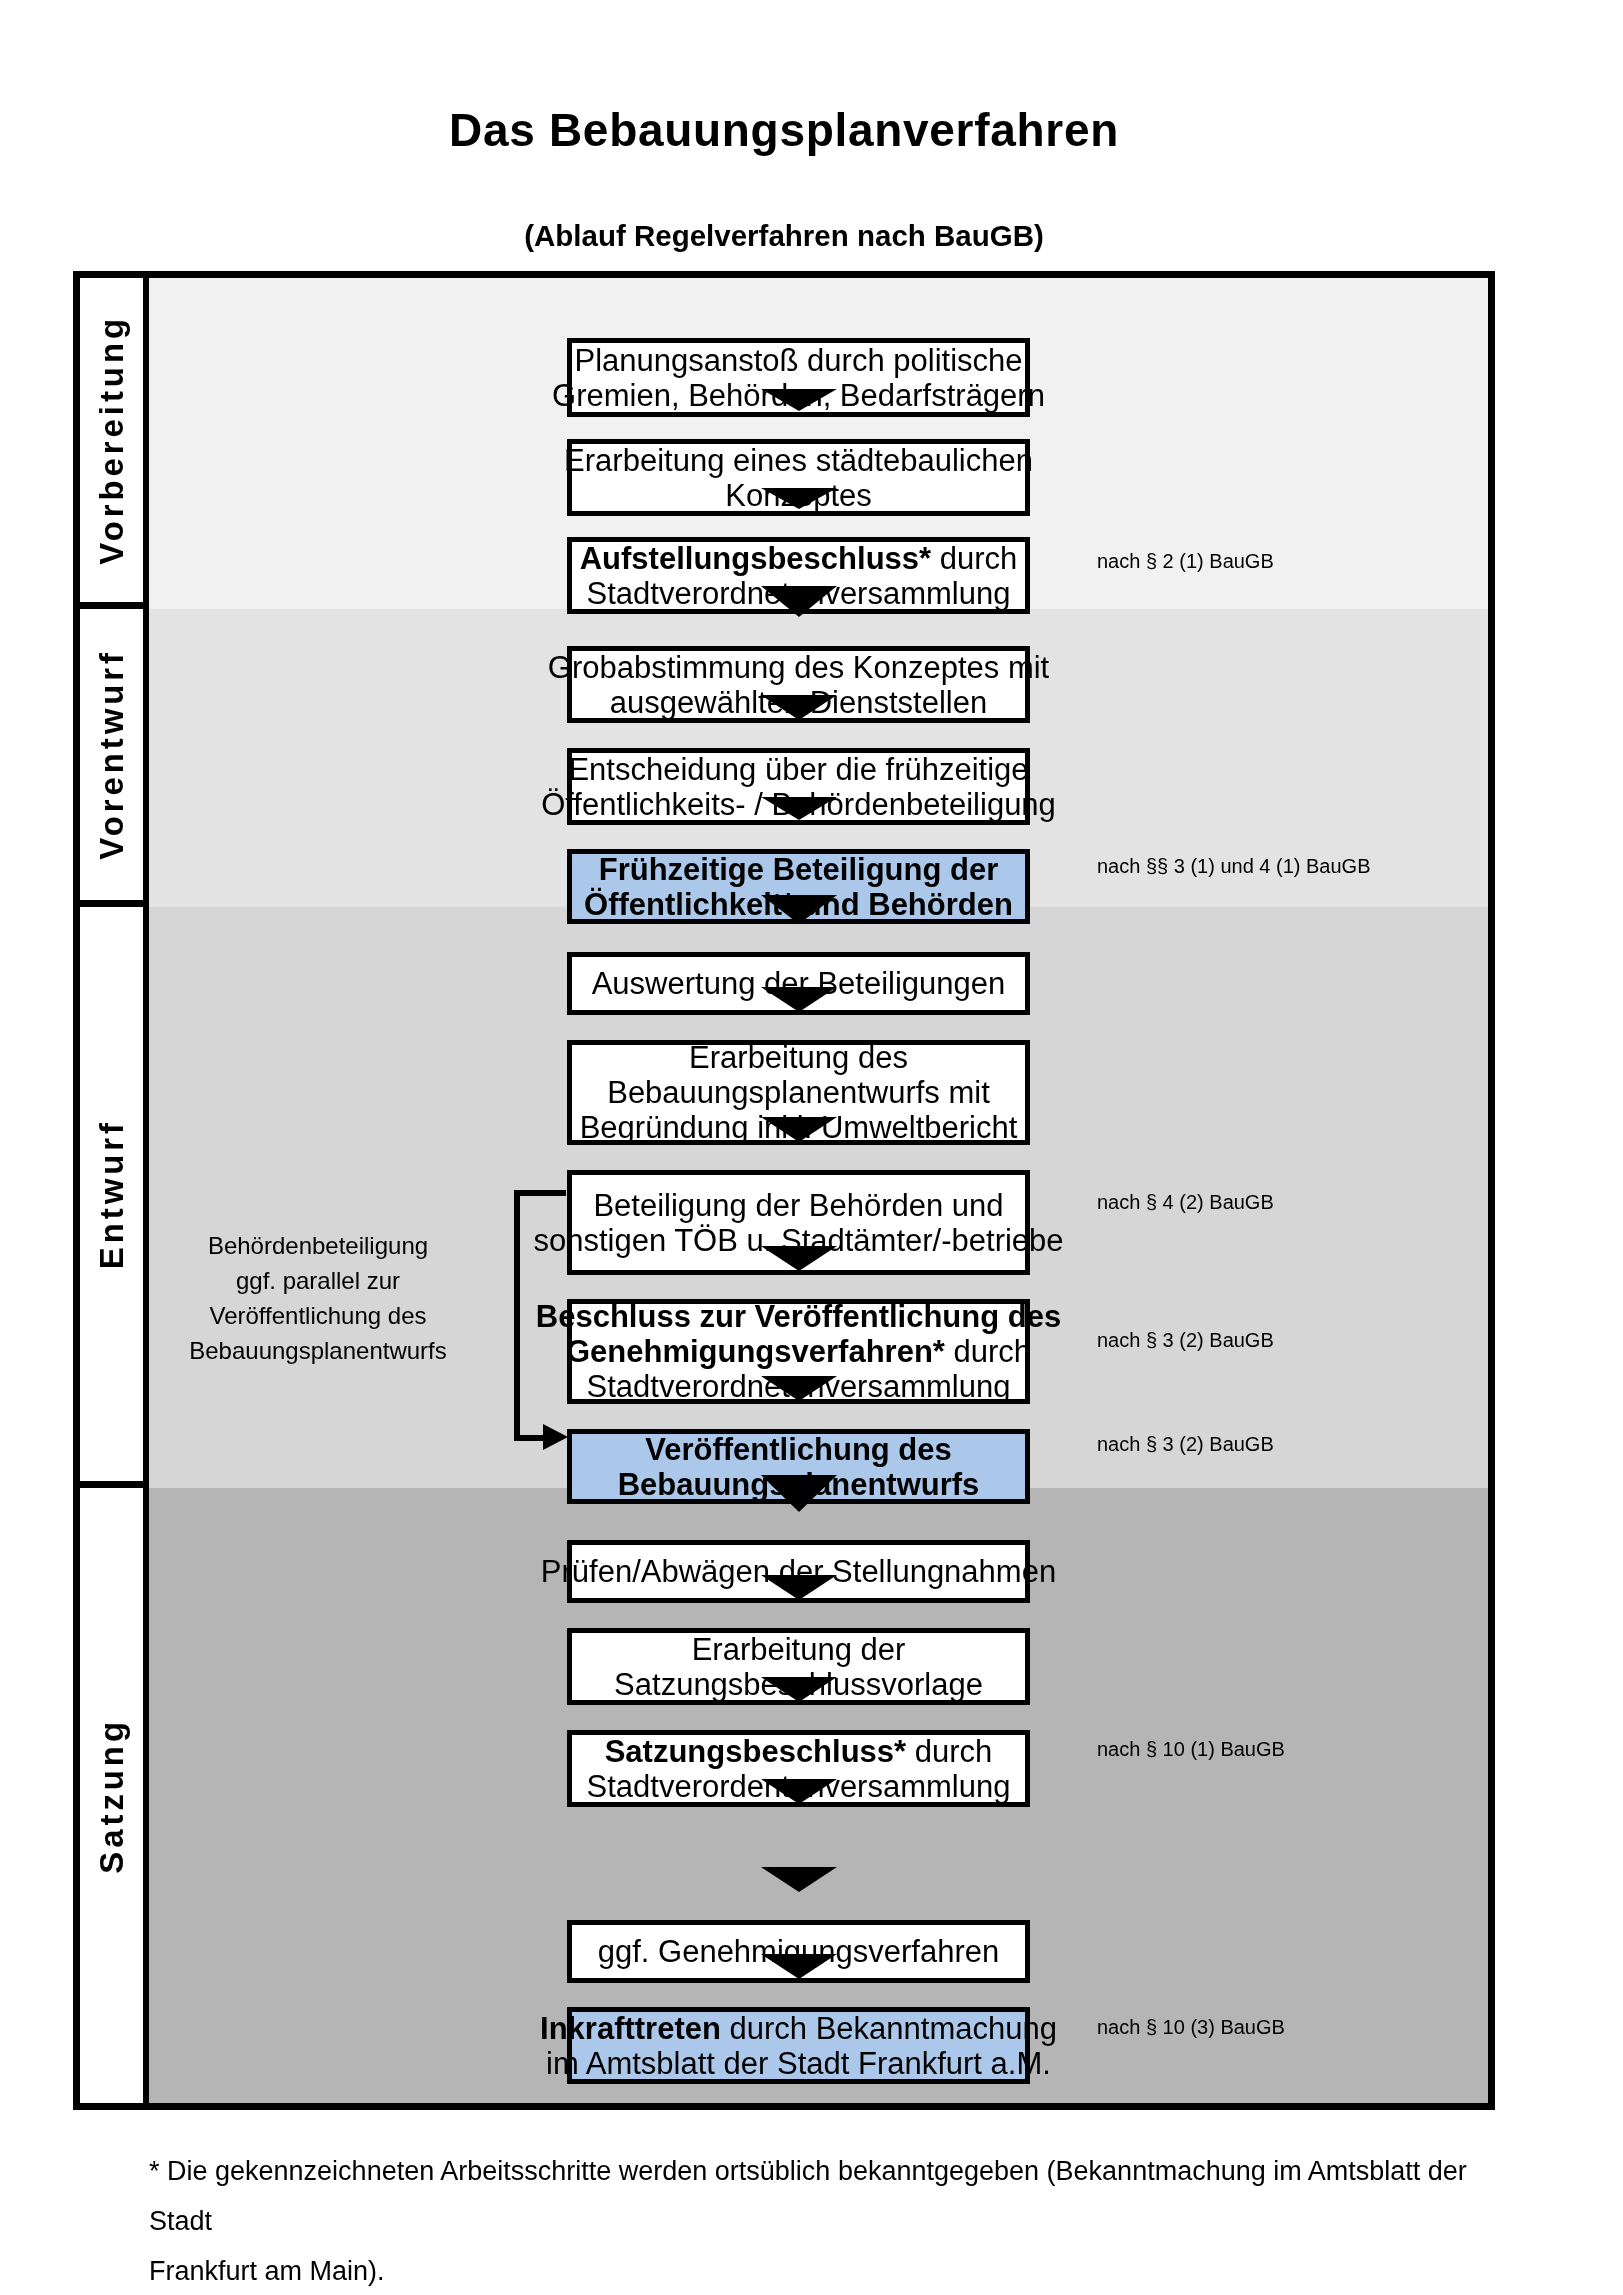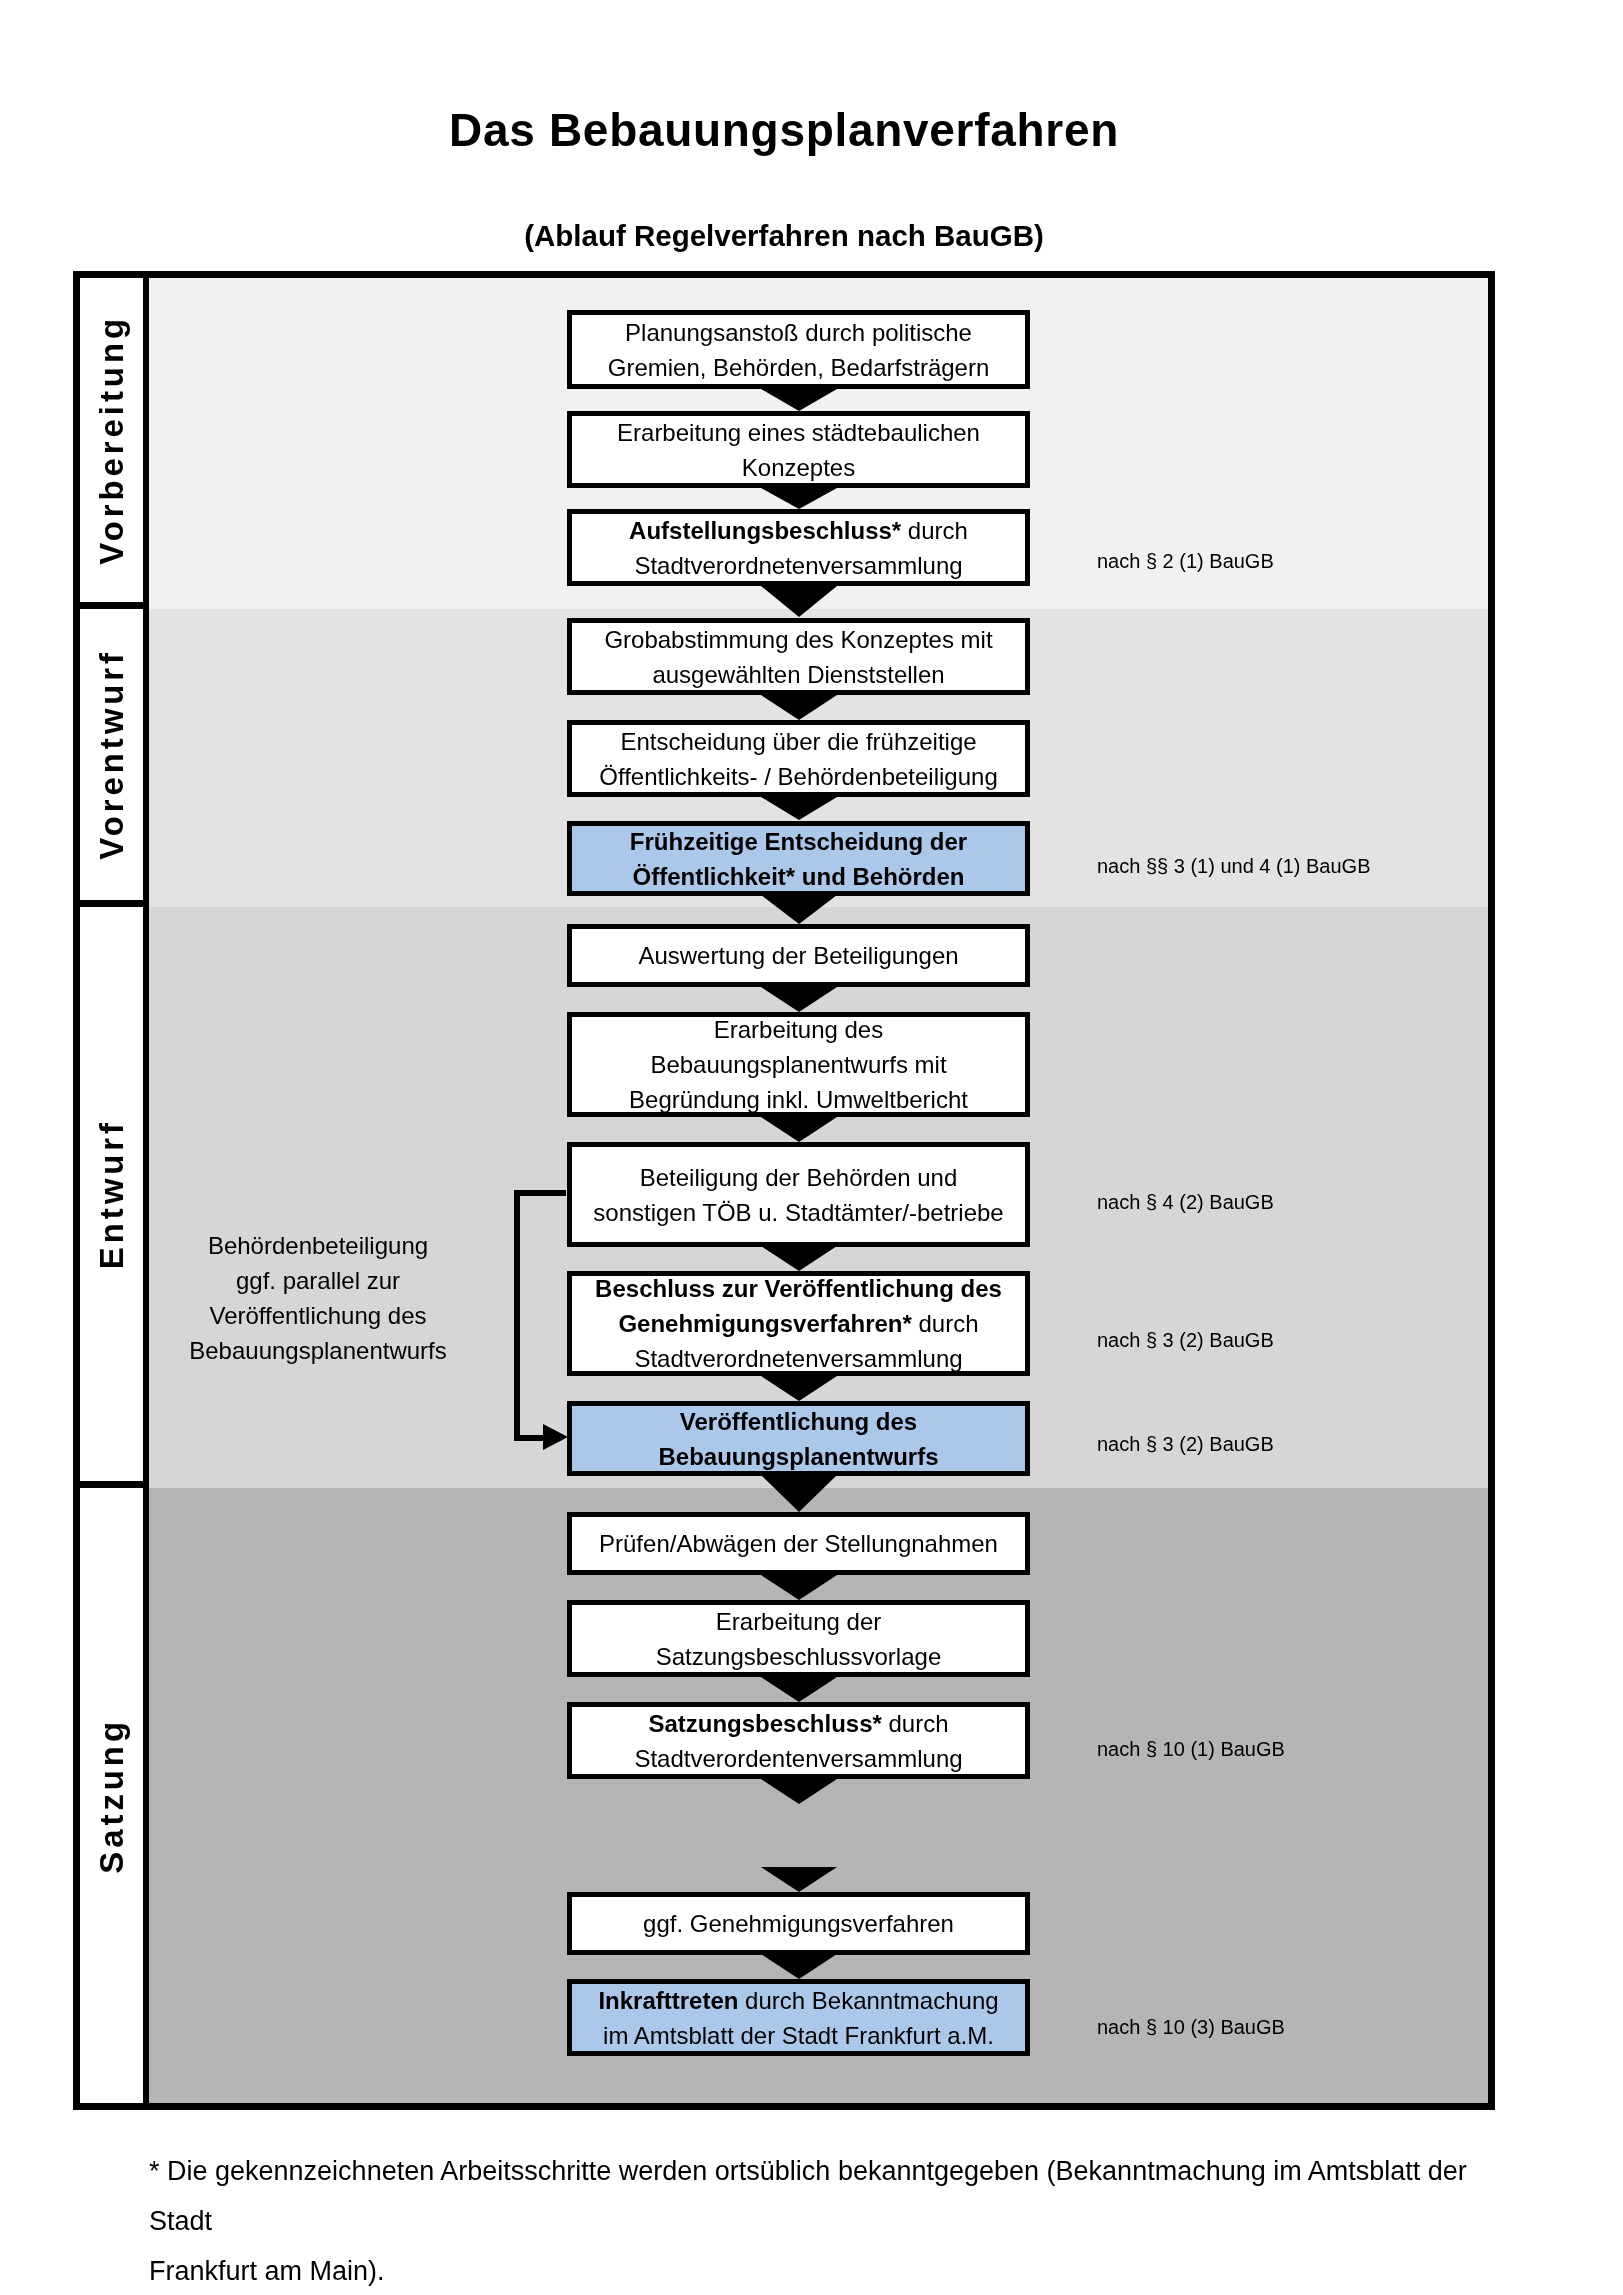--- a/index.html
+++ b/index.html
@@ -42,21 +42,21 @@
     writing-mode:vertical-rl; transform:rotate(180deg);
     font-weight:bold; font-size:33px; letter-spacing:3.9px; white-space:nowrap;
   }
   .phase-content { flex:1; }
 
   
   .box {
     position:absolute; left:567px; width:463px; box-sizing:border-box;
     border:5.2px solid #000; background:#ffffff;
     display:flex; flex-direction:column; align-items:center; justify-content:center;
-    font-size:24px; line-height:35px; text-align:center;
+    font-size:31px; line-height:35px; text-align:center;margin-top:28px;
   }
   .box .line { white-space:nowrap; }
   #b1  { top:310px;  height:79px; }
   #b2  { top:411px;  height:77px; }
   #b3  { top:509px;  height:77px;text-align:center; }
   #b4  { top:618px;  height:77px; }
   #b5  { top:720px; height:77px; }
   #b6  { top:821px; height:75px; }
   #b7  { top:924px; height:63px;  }
   #b8  { top:1012px; height:105px; }
@@ -172,21 +172,21 @@
   </div>
   <div class="box" id="b4">
     <div class="line"><b></b><span>Grobabstimmung des Konzeptes mit</span></div>
     <div class="line"><b></b><span>ausgewählten Dienststellen</span></div>
   </div>
   <div class="box" id="b5">
     <div class="line"><b></b><span>Entscheidung über die frühzeitige</span></div>
     <div class="line"><b></b><span>Öffentlichkeits- / Behördenbeteiligung</span></div>
   </div>
   <div class="box highlight" id="b6" style="background: rgb(171, 200, 234);">
-    <div class="line"><b>Frühzeitige Entscheidung der</b><span></span></div>
+    <div class="line"><b>Frühzeitige Beteiligung der</b><span></span></div>
     <div class="line"><b>Öffentlichkeit* und Behörden</b><span></span></div>
   </div>
   <div class="box" id="b7">
     <div class="line"><b></b><span>Auswertung der Beteiligungen</span></div>
   </div>
   <div class="box" id="b8">
     <div class="line"><b></b><span>Erarbeitung des</span></div>
     <div class="line"><b></b><span>Bebauungsplanentwurfs mit</span></div>
     <div class="line"><b></b><span>Begründung inkl. Umweltbericht</span></div>
   </div>

